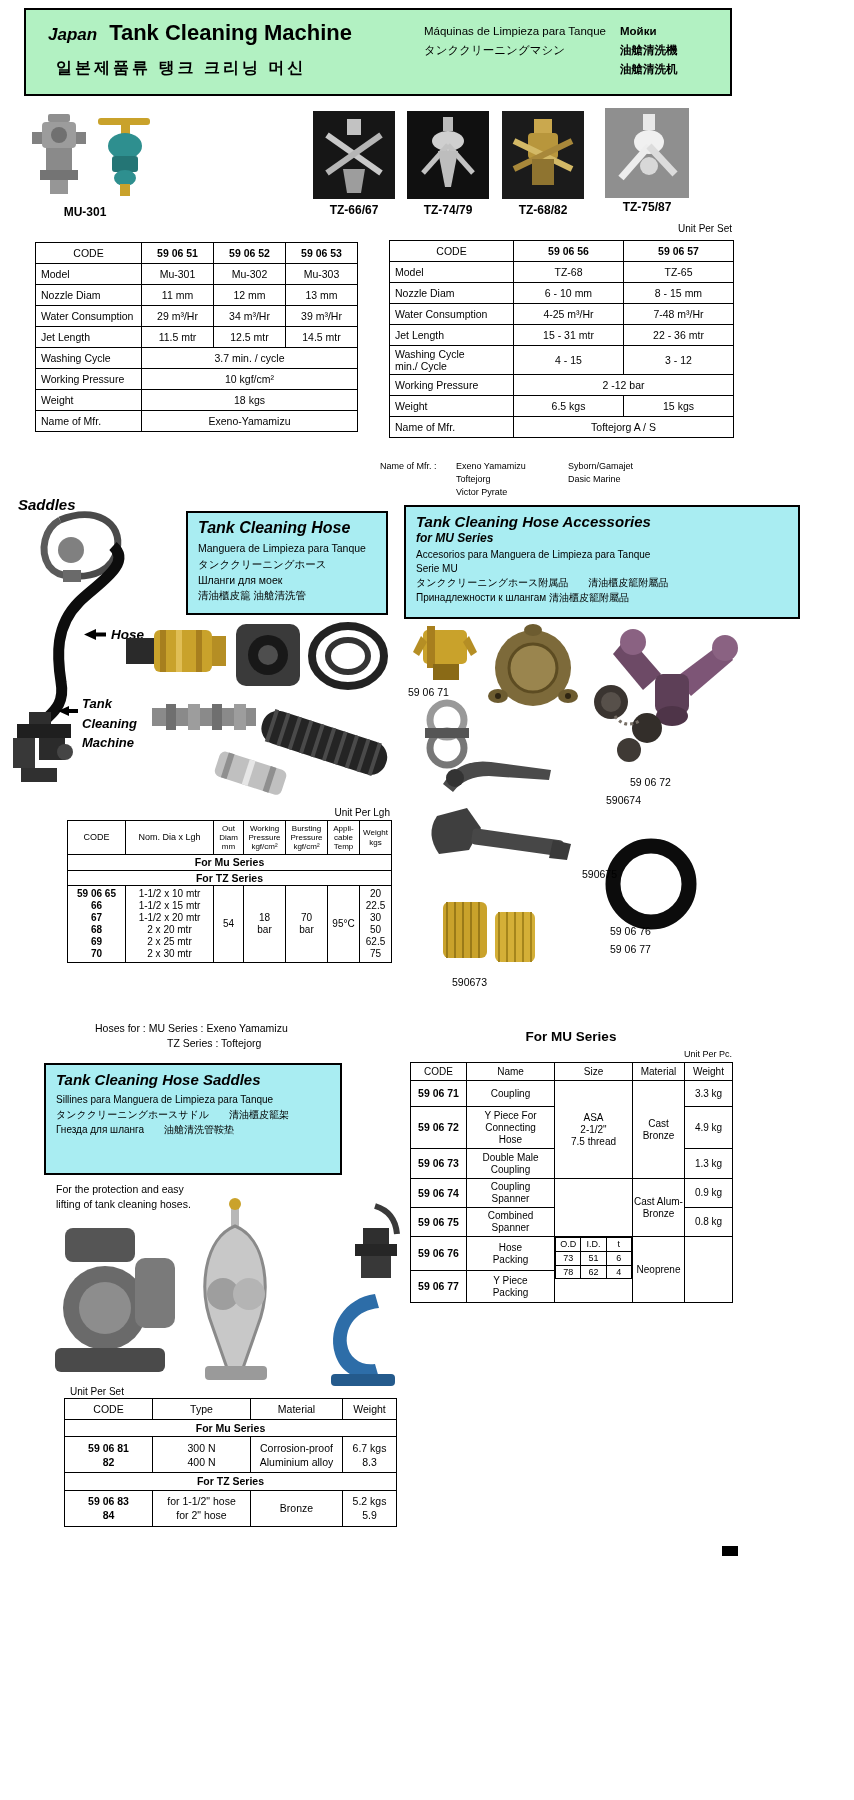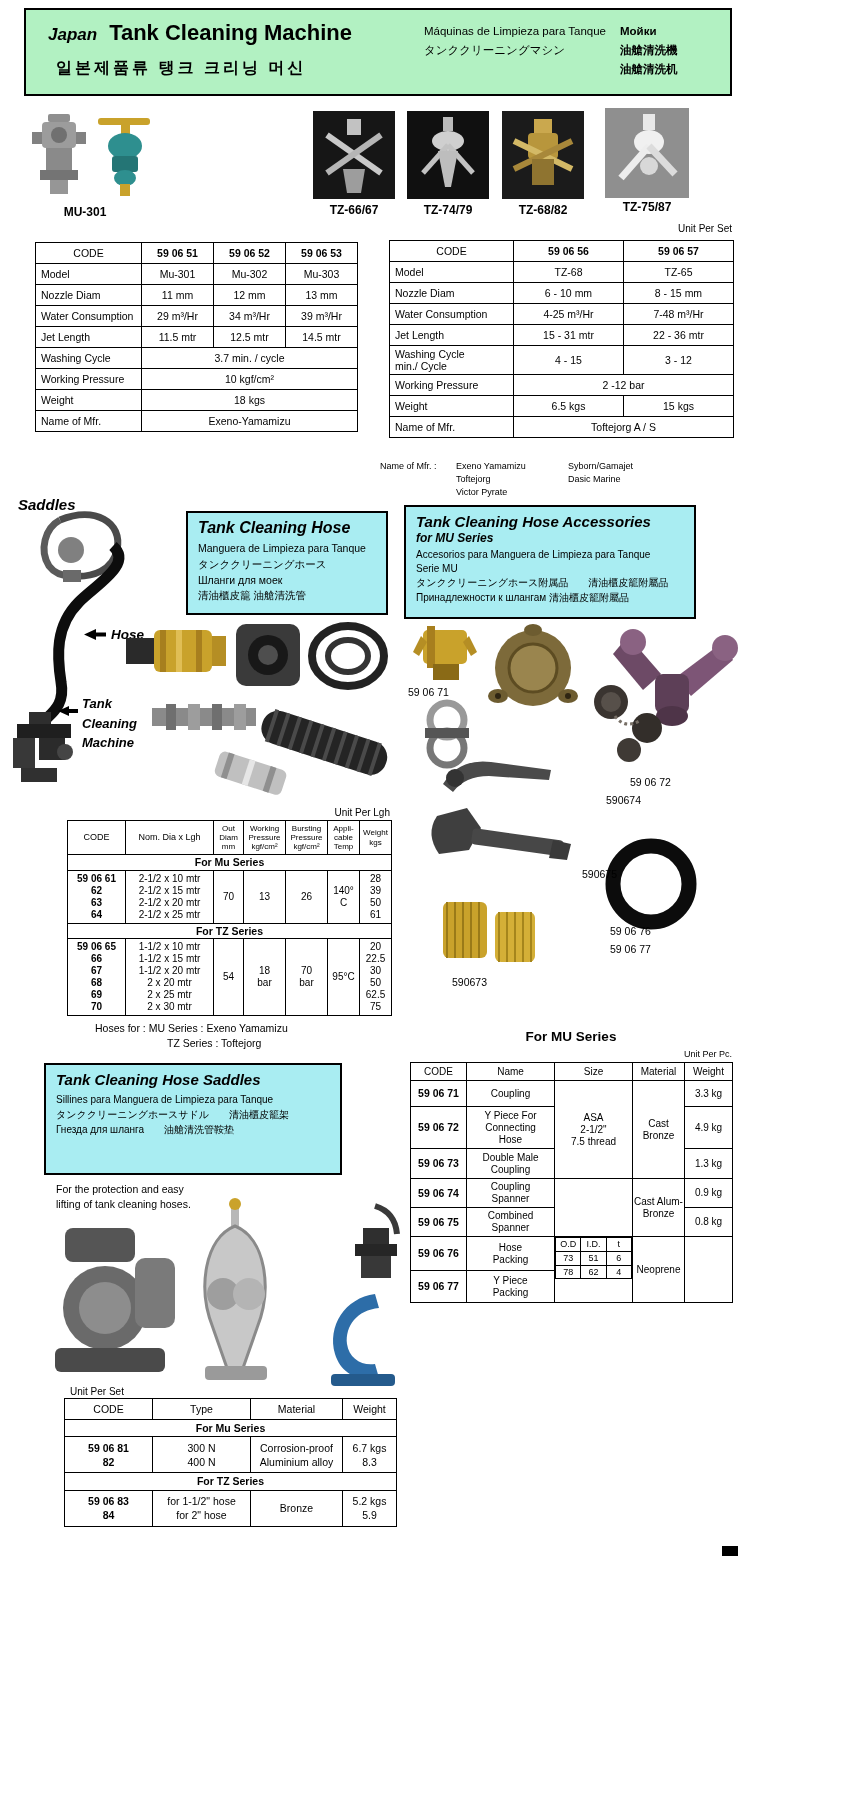--- a/index.html
+++ b/index.html
@@ -296,21 +296,21 @@
 Machine</div>
 
   <div class="cyan-box abs" style="left:186px;top:511px;width:202px;height:104px">
     <div class="bx-title">Tank Cleaning Hose</div>
     <div class="bx-line">Manguera de Limpieza para Tanque</div>
     <div class="bx-line">タンククリーニングホース</div>
     <div class="bx-line">Шланги для моек</div>
     <div class="bx-line">清油櫃皮籠  油艙清洗管</div>
   </div>
 
-  <div class="cyan-box abs" style="left:404px;top:505px;width:292px;height:114px">
+  <div class="cyan-box abs" style="left:404px;top:505px;width:396px;height:114px">
     <div class="bx-title" style="font-size:15px;margin-bottom:1px">Tank Cleaning Hose  Accessories</div>
     <div class="bx-sub">for MU Series</div>
     <div class="bx-line pre" style="font-size:10px;line-height:1.35">Accesorios para Manguera de Limpieza para Tanque
 Serie MU</div>
     <div class="bx-line" style="font-size:10px">タンククリーニングホース附属品　　清油櫃皮籠附屬品</div>
     <div class="bx-line" style="font-size:10px">Принадлежности к шлангам 清油櫃皮籠附屬品</div>
   </div>
 
   <div class="abs photo" style="left:118px;top:616px">
     <svg width="278" height="192" viewBox="0 0 278 192">
@@ -437,39 +437,20 @@
         <td class="sm">Appli-
 cable
 Temp</td>
         <td class="sm">Weight
 kgs</td>
       </tr>
       <tr>
           <td class="sect" colspan="7">For Mu Series</td>
         </tr>
       <tr>
-        <td class="pre codes">59 06 61
-62
-63
-64</td>
-        <td class="pre">2-1/2 x 10 mtr
-2-1/2 x 15 mtr
-2-1/2 x 20 mtr
-2-1/2 x 25 mtr</td>
-        <td>70</td>
-        <td>13</td>
-        <td>26</td>
-        <td class="pre">140°
-C</td>
-        <td class="pre">28
-39
-50
-61</td>
-      </tr>
-      <tr>
           <td class="sect" colspan="7">For TZ Series</td>
         </tr>
       <tr>
         <td class="pre codes">59 06 65
 66
 67
 68
 69
 70</td>
         <td class="pre">1-1/2 x 10 mtr

